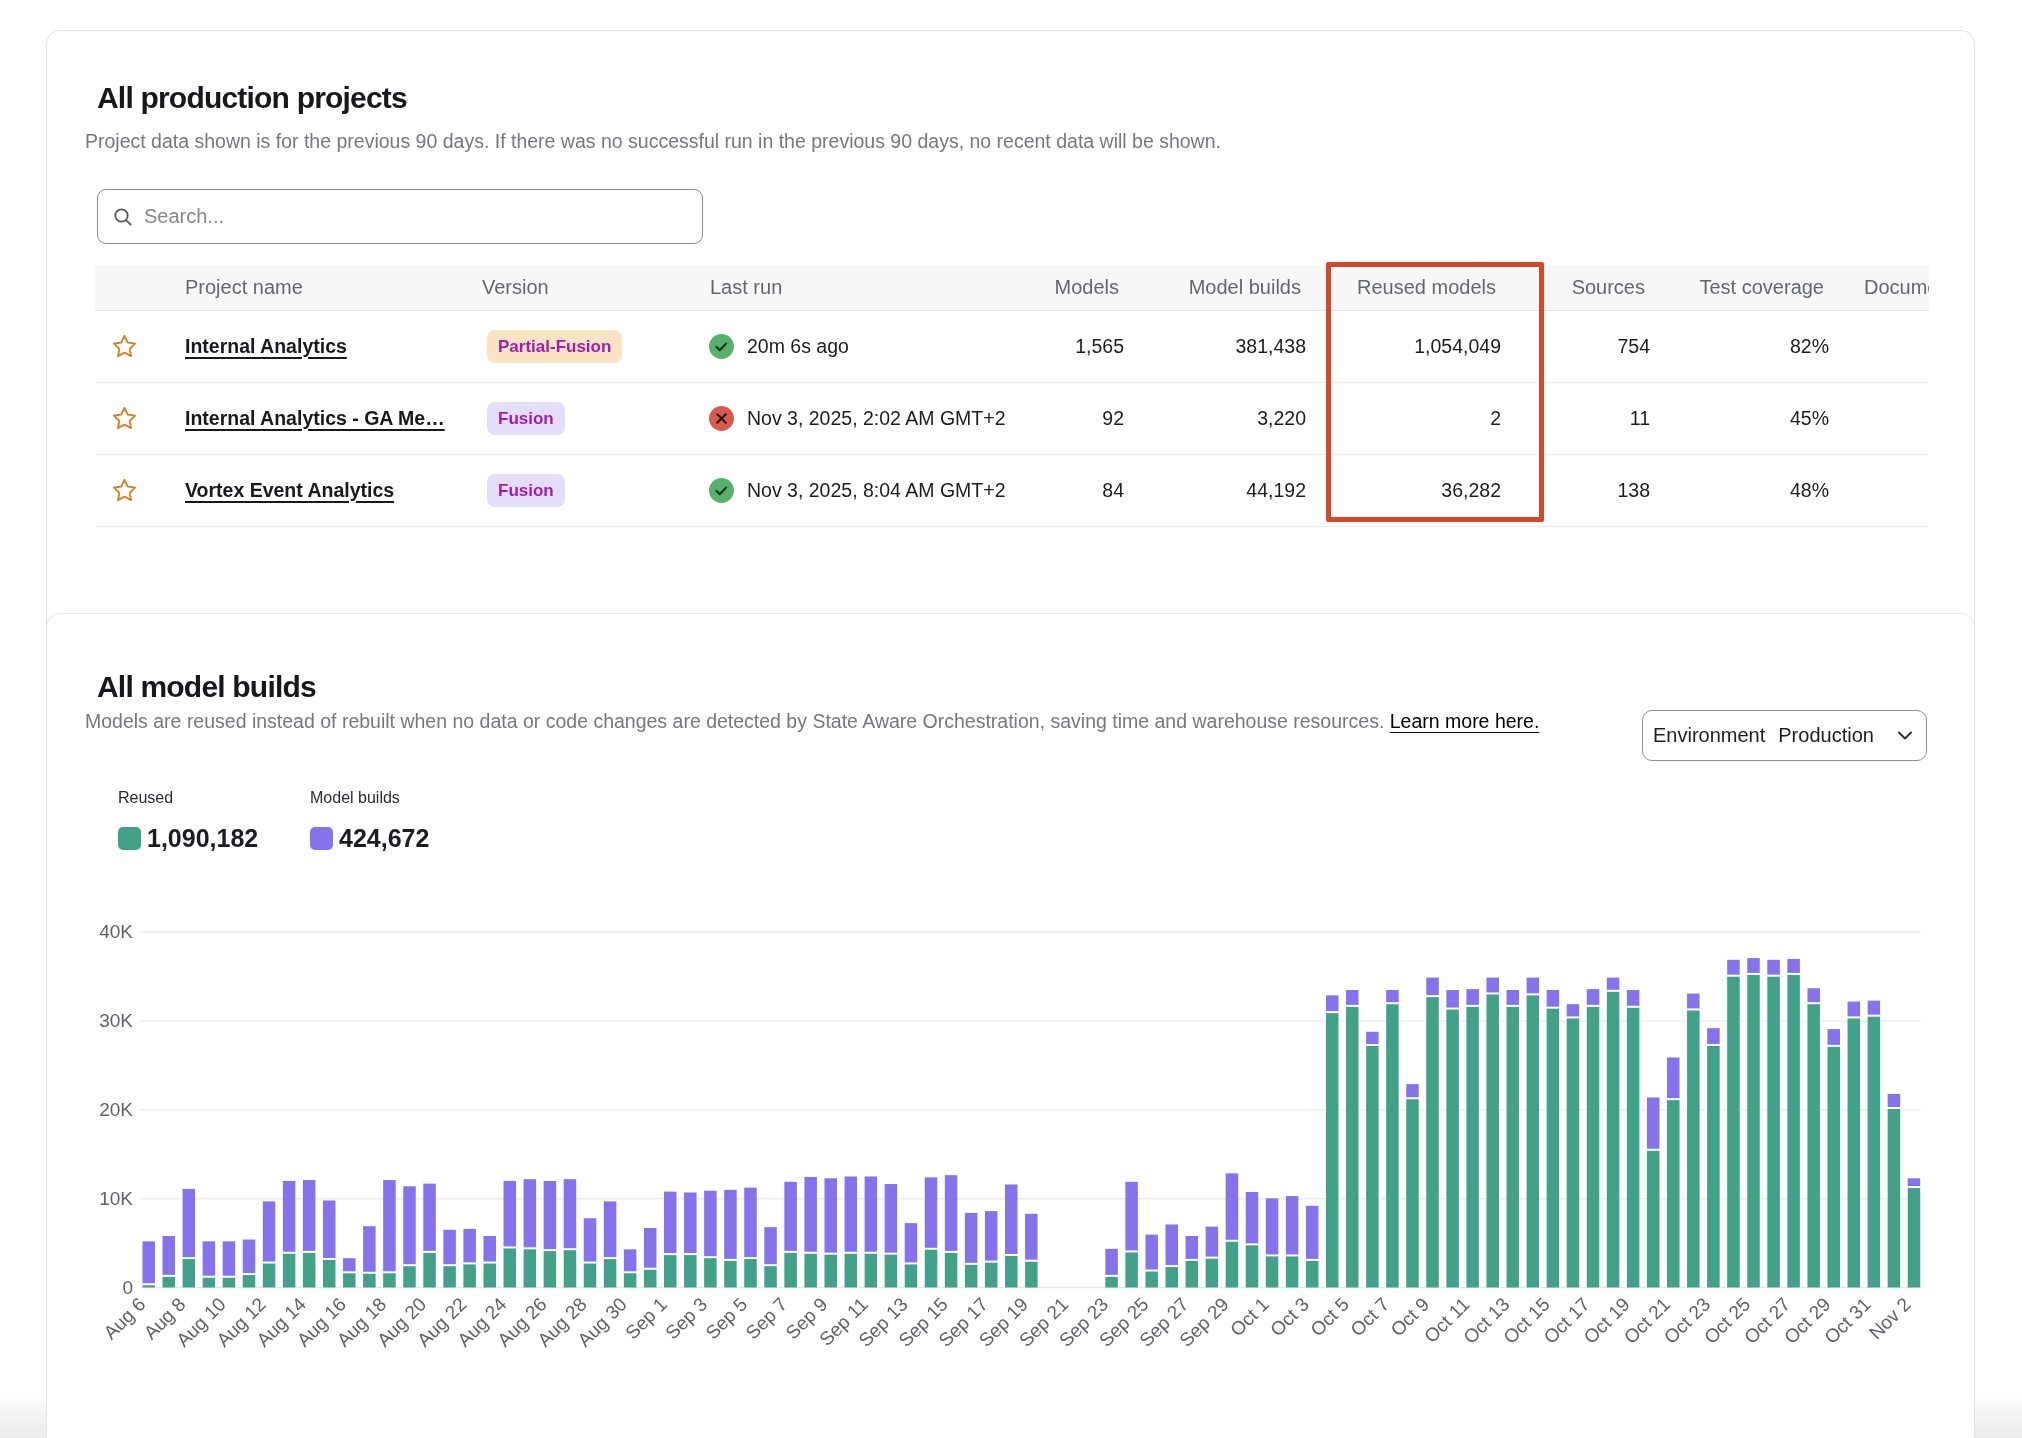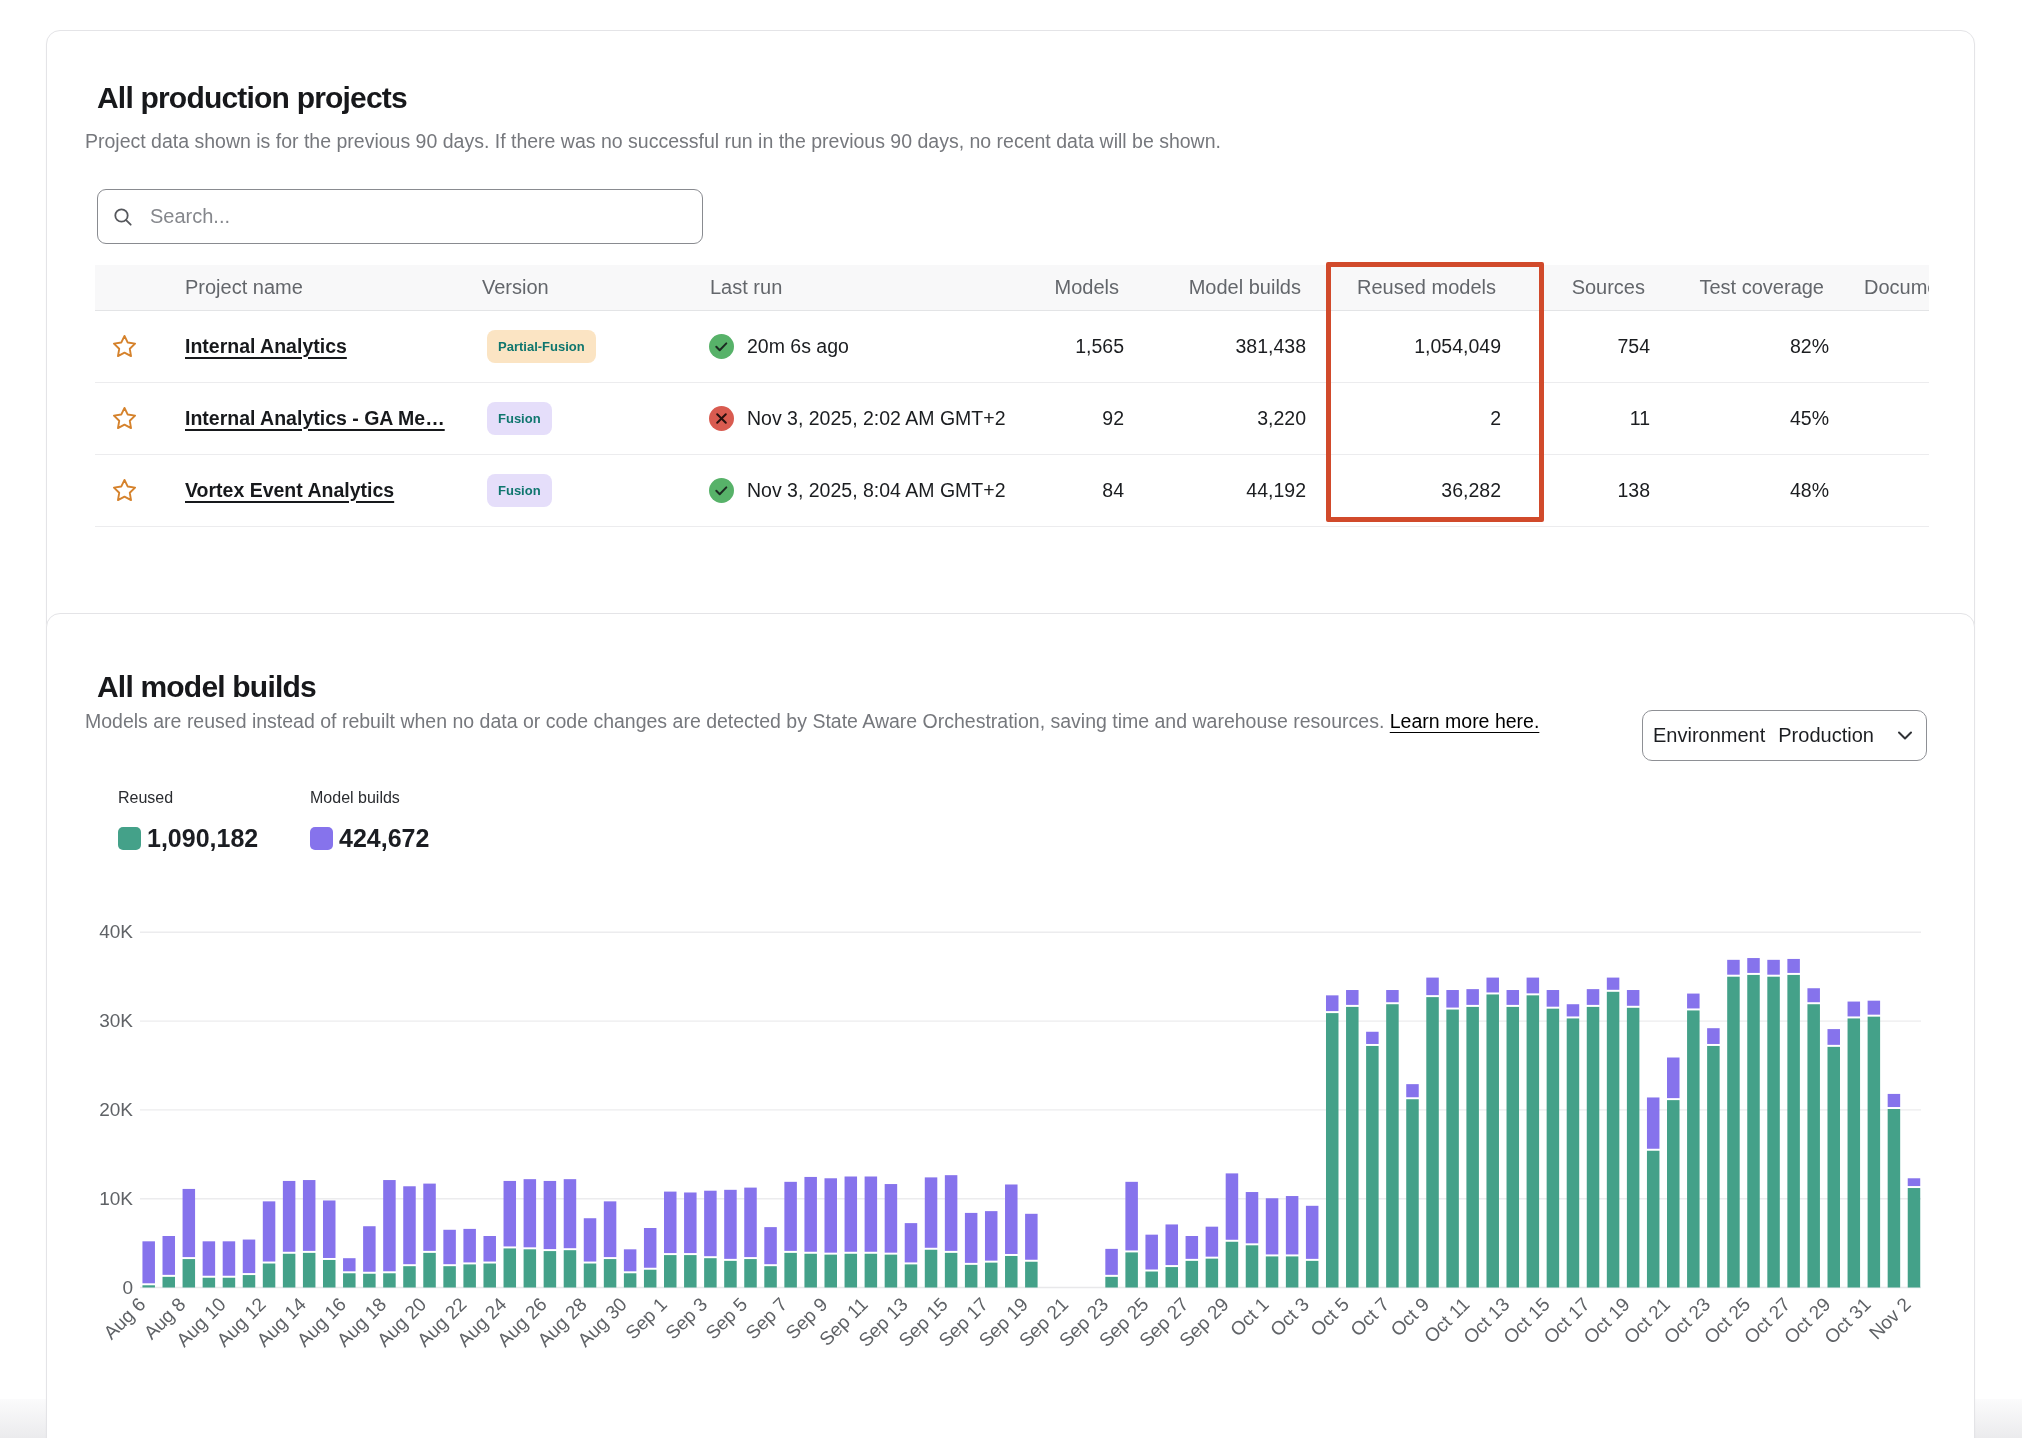--- a/index.html
+++ b/index.html
@@ -8,35 +8,35 @@
 .c2{top:613px;height:899px}
 h1{position:absolute;left:50px;font-size:30px;font-weight:700;color:#17181b;letter-spacing:-.8px}
 .c1 h1{top:49.5px}
 .c2 h1{top:56px}
 .sub{position:absolute;left:38px;font-size:19.5px;color:#76787d;font-weight:400}
 .c1 .sub{top:98.5px}
 .c2 .sub{top:95.5px;font-size:19.5px}
 .sub a{color:#000000;font-weight:400;text-decoration:underline;text-decoration-thickness:1px;text-underline-offset:3.5px}
 .search{position:absolute;left:50px;top:158px;width:606px;height:55px;border:1.5px solid #898b90;border-radius:9px;display:flex;align-items:center}
 .search svg{margin-left:13px}
-.search span{margin-left:15px;font-size:20px;color:#85878c}
+.search span{margin-left:9px;font-size:20px;color:#85878c}
 .twrap{position:absolute;left:48px;top:234px;width:1834px;overflow:hidden}
 table{border-collapse:collapse;table-layout:fixed;width:1995px}
 th{height:45px;background:#f8f8f9;border-bottom:1px solid #e3e4e6;font-size:20px;font-weight:400;color:#63666b;text-align:left;padding:0;white-space:nowrap}
 td{height:72px;border-bottom:1px solid #ececee;font-size:19px;color:#1b1d20;padding:0;white-space:nowrap;overflow:hidden}
 th.r,td.r{text-align:right;padding-right:21px}
 th.r{padding-right:26px}
 td.num{font-size:19.5px}
 .pname{font-weight:600;color:#17191c;text-decoration:underline;text-decoration-thickness:1.5px;text-underline-offset:4px;padding-left:17px;font-size:19.5px}
 th.h-name{padding-left:17px}
 th.h-ver{padding-left:19px}
 th.h-run{padding-left:17px}
 th.h-doc{padding-left:14px}
 .star{display:inline-block;margin-left:16px;vertical-align:middle}
-.badge{display:inline-block;margin-left:24px;height:33px;line-height:33px;padding:0 11px;border-radius:8px;font-size:13px;font-weight:600;color:#0f766e}
+.badge{display:inline-block;margin-left:24px;height:33px;line-height:33px;padding:0 11px;border-radius:8px;font-size:17px;font-weight:600;color:#a21caf}
 .b-orange{background:#fbe4c3}
 .b-purple{background:#e5defa}
 .runcell{display:flex;align-items:center}
 .runcell svg{margin-left:16px;flex:none}
 .runcell span{margin-left:13px;font-size:19.5px;display:block;max-width:263px;overflow:hidden;white-space:nowrap}
 .redbox{position:absolute;left:1326px;top:262px;width:218px;height:260px;border:5px solid #d14a2b;border-radius:2px;z-index:5}
 .dd{position:absolute;left:1595px;top:96px;width:285px;height:51px;border:1.5px solid #8e9095;border-radius:10px;display:flex;align-items:center;font-size:20px;color:#1c1e22}
 .dd .w1{margin-left:10px;font-weight:400}
 .dd .w2{margin-left:13px;font-weight:500}
 .dd svg{margin-left:auto;margin-right:12px}

